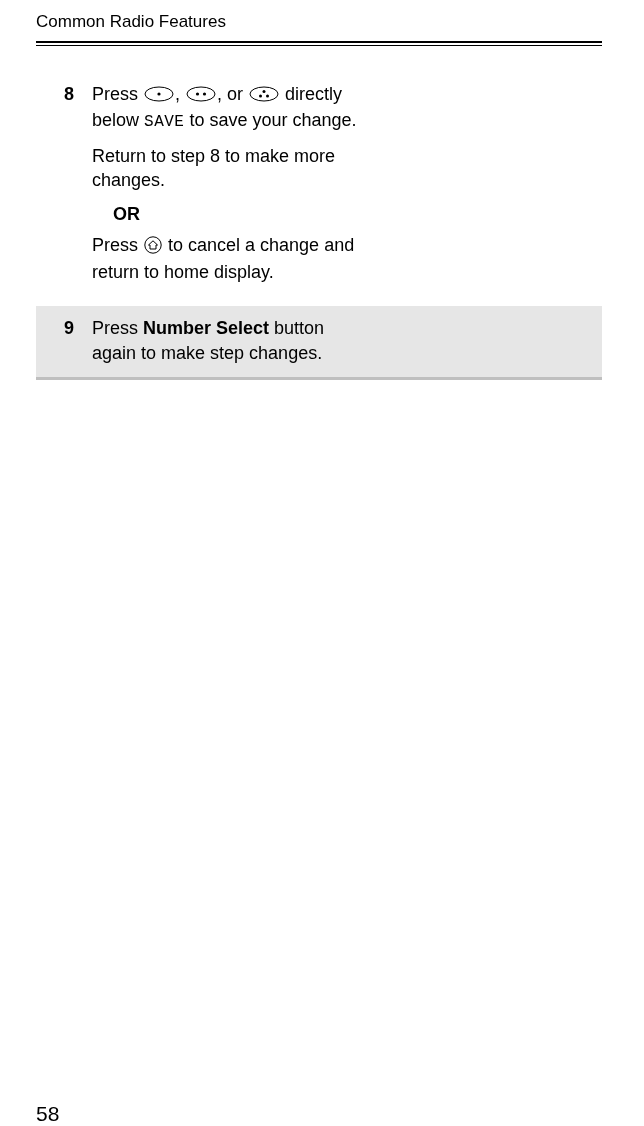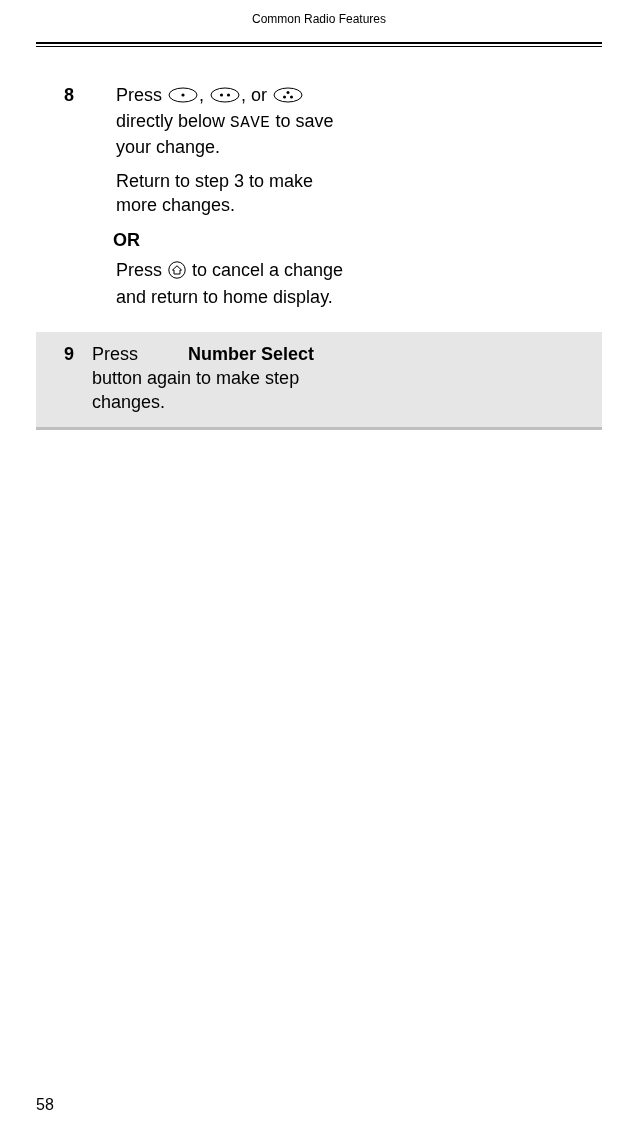--- a/index.html
+++ b/index.html
@@ -11,24 +11,23 @@
       background: #fff;
       color: #000;
     }
     .wrapper {
       padding: 12px 42px 0 36px;
       box-sizing: border-box;
       height: 100%;
       position: relative;
     }
     .running-head {
-      font-size: 12px;
+      font-size: 17px;
       font-weight: 400;
-      margin-bottom: 16px;
-      text-align: center;
+      margin-bottom: 9px;
     }
     .top-rules {
       border-top: 2px solid #000;
       height: 2px;
       border-bottom: 1px solid #000;
       margin-bottom: 26px;
     }
     table.steps {
       width: 100%;
       border-collapse: collapse;
@@ -47,36 +46,36 @@
     }
     td.steptext {
       width: 265px;
     }
     td.stepempty {
       
     }
     tr.row-gray td {
       background: #e6e6e6;
     }
-    .instr-block { margin-bottom: 10px; margin-left: 24px; }
+    .instr-block { margin-bottom: 10px; }
     .or-label { font-weight: 700; margin: 6px 0 6px 21px; }
     .mono-caps {
       font-family: "Courier New", monospace;
       letter-spacing: 0.5px;
       font-size: 16px;
     }
-    .bold { font-weight: 700; margin-left: 45px; }
+    .bold { font-weight: 700; }
     .end-rule {
       border-bottom: 3px solid #bfbfbf;
     }
     .page-number {
       position: absolute;
       left: 36px;
-      bottom: 12px;
-      font-size: 16px;
+      bottom: 0;
+      font-size: 21px;
     }
     
     .softkey {
       display: inline-block;
       vertical-align: -2px;
       margin: 0 1px;
     }
     .home-icon {
       display: inline-block;
       vertical-align: -3px;
@@ -116,21 +115,21 @@
             <svg width="30" height="16" viewBox="0 0 30 16">
                   <ellipse cx="15" cy="8" rx="14" ry="7" fill="none" stroke="#000" stroke-width="1"></ellipse>
                   <circle cx="15" cy="5.5" r="1.5" fill="#000"></circle>
                   <circle cx="11.5" cy="10" r="1.5" fill="#000"></circle>
                   <circle cx="18.5" cy="10" r="1.5" fill="#000"></circle>
                 </svg>
           </span>
           <span> directly below </span><span class="mono-caps">SAVE</span><span> to save your change.</span>
         </div>
 
-        <div class="instr-block">Return to step 3 to make more changes.</div>
+        <div class="instr-block">Return to step 8 to make more changes.</div>
 
         <div class="or-label">OR</div>
 
         <div class="instr-block">
           <span>Press </span><span class="home-icon">
             <svg width="18" height="18" viewBox="0 0 18 18">
                   <circle cx="9" cy="9" r="8.2" fill="none" stroke="#000" stroke-width="1"></circle>
                   <path d="M4.5 9 L9 4.8 L13.5 9 L12 9 L12 13 L6 13 L6 9 Z" fill="none" stroke="#000" stroke-width="1"></path>
                 </svg>
           </span><span> to cancel a change and return to home display.</span>

